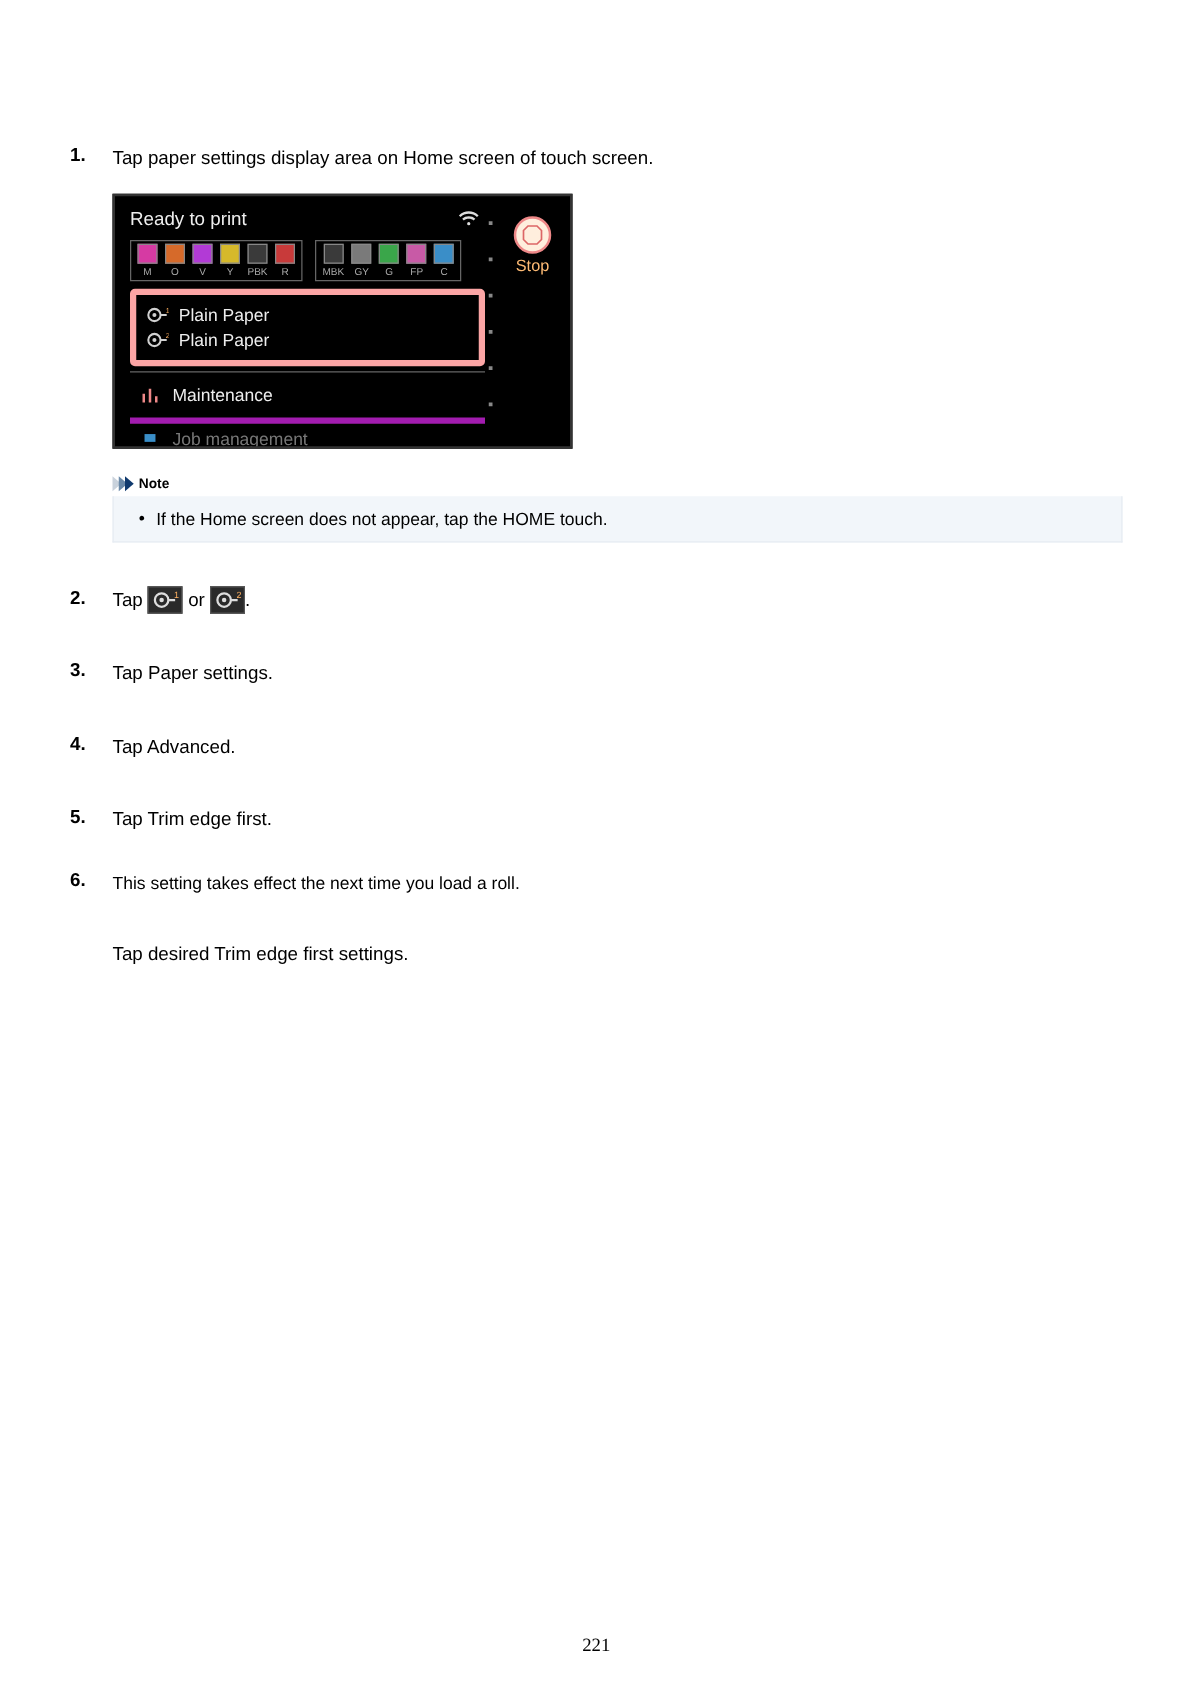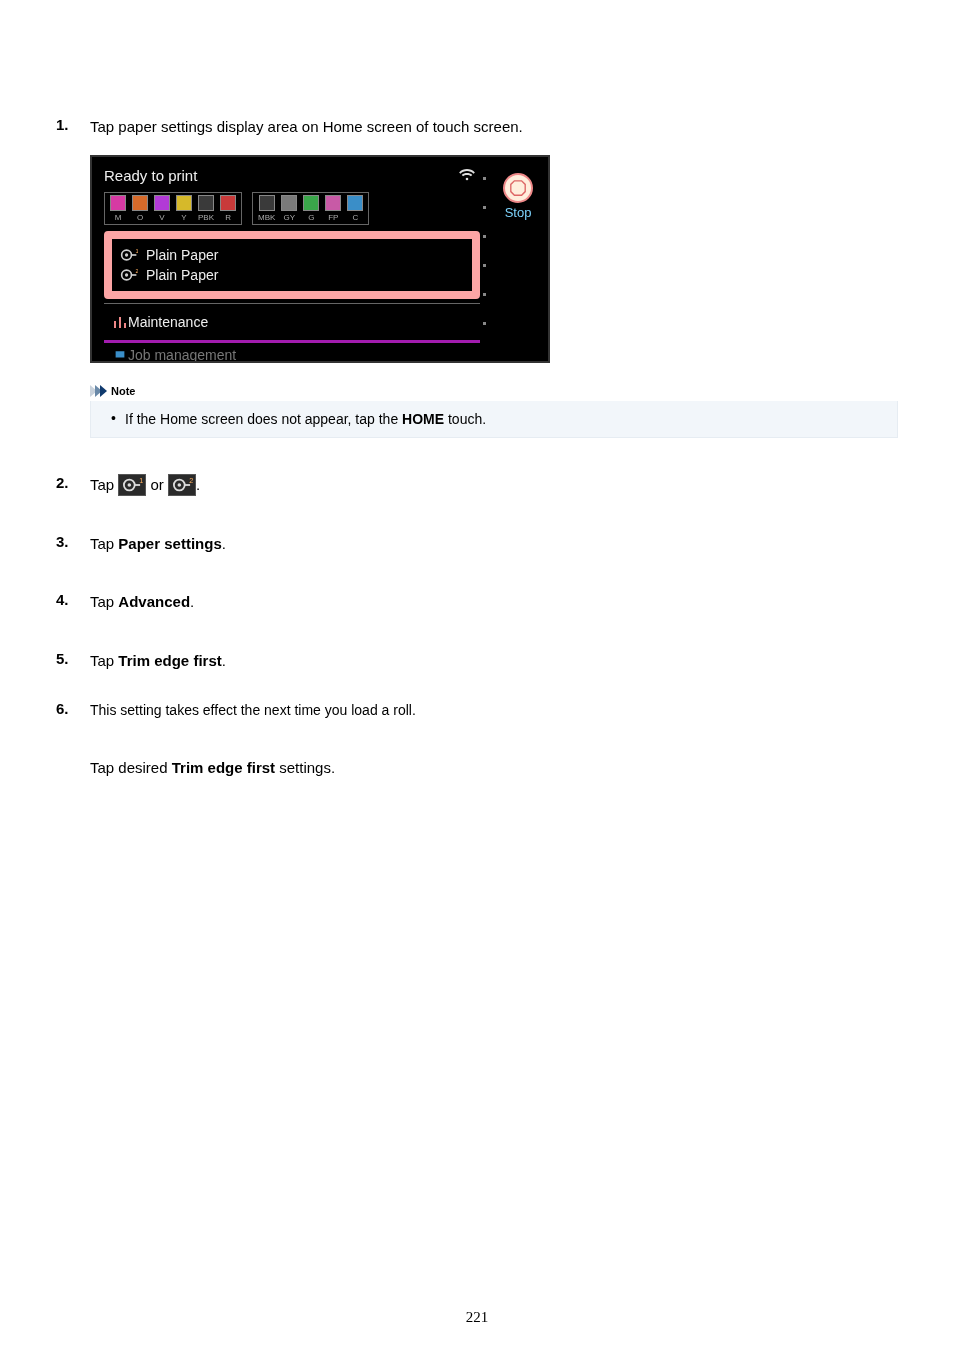--- a/index.html
+++ b/index.html
@@ -25,24 +25,24 @@
     padding-left: 34px;
     margin-bottom: 28px;
   }
   ol.main-list > li > .num {
     position: absolute;
     left: 0;
     top: 0;
     font-weight: bold;
   }
   .step-text { line-height: 1.5; margin-top: 36px; }
-  .bold { font-weight: bold; }
+  .bold { font-weight: normal; }
   .screenshot {
     margin: 16px 0 20px 0;
-    width: 460px;
+    width: 368px;
     background: #000;
     border: 2px solid #333;
     padding: 10px 0 0 0;
     box-sizing: border-box;
     position: relative;
     display: flex;
     flex-direction: row;
   }
   .screen-left { flex: 1; padding: 0 0 0 12px; }
   .screen-right {
@@ -86,21 +86,21 @@
   .ink-swatch {
     width: 14px; height: 14px;
     border: 1px solid #888;
   }
   .ink-label {
     color: #aaa;
     font-size: 8px;
     margin-top: 2px;
   }
   .paper-area {
-    border: 8px solid #fca5a5;
+    border: 5px solid #fca5a5;
     border-radius: 4px;
     margin: 4px 8px 4px 0;
     padding: 6px 8px;
     color: #eee;
     font-size: 14px;
   }
   .paper-row {
     display: flex;
     align-items: center;
     gap: 8px;
@@ -113,22 +113,23 @@
     justify-content: center;
   }
   .maint-row, .job-row {
     border-top: 1px solid #666;
     margin: 0 8px 0 0;
     padding: 10px 8px;
     color: #eee;
     font-size: 14px;
     display: flex;
     align-items: center;
-  }
-  .job-row { border-top: 3px solid #a21caf; padding-top: 6px; padding-bottom: 0; overflow:hidden; height:12px;}
+    gap: 10px;
+  }
+  .job-row { border-top: 5px solid #a21caf; padding-top: 6px; padding-bottom: 0; overflow:hidden; height:12px;}
   .maint-icon { width: 16px; height: 16px; }
   .dots-col {
     position: absolute;
     right: 62px;
     top: 20px;
     display: flex;
     flex-direction: column;
     gap: 26px;
     color: #888;
     font-size: 6px;
@@ -137,21 +138,21 @@
     width: 26px; height: 26px;
     border-radius: 50%;
     border: 2px solid #e88;
     background: #fed;
     display: flex;
     align-items: center;
     justify-content: center;
     margin-bottom: 2px;
     margin-top: 4px;
   }
-  .stop-label { color: #7dd3fc; font-size: 13px; }
+  .stop-label { color: #fdba74; font-size: 13px; }
   .dot { width:3px; height:3px; background:#888; }
   .note-block {
     margin: 16px 0 4px 0;
   }
   .note-head {
     display: flex;
     align-items: center;
     gap: 6px;
     padding: 2px 0 4px 0;
   }

